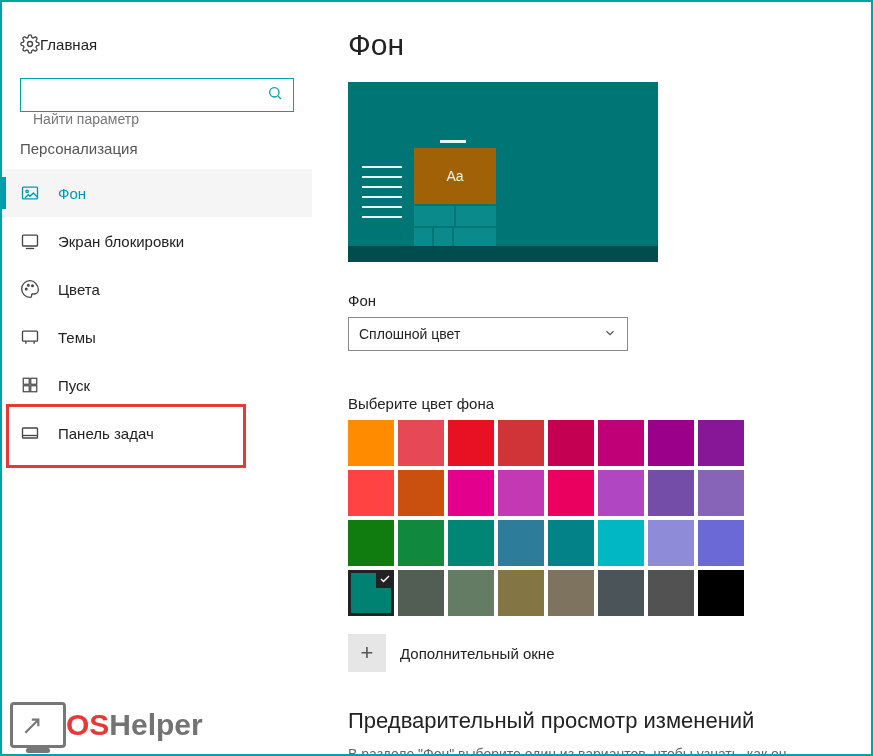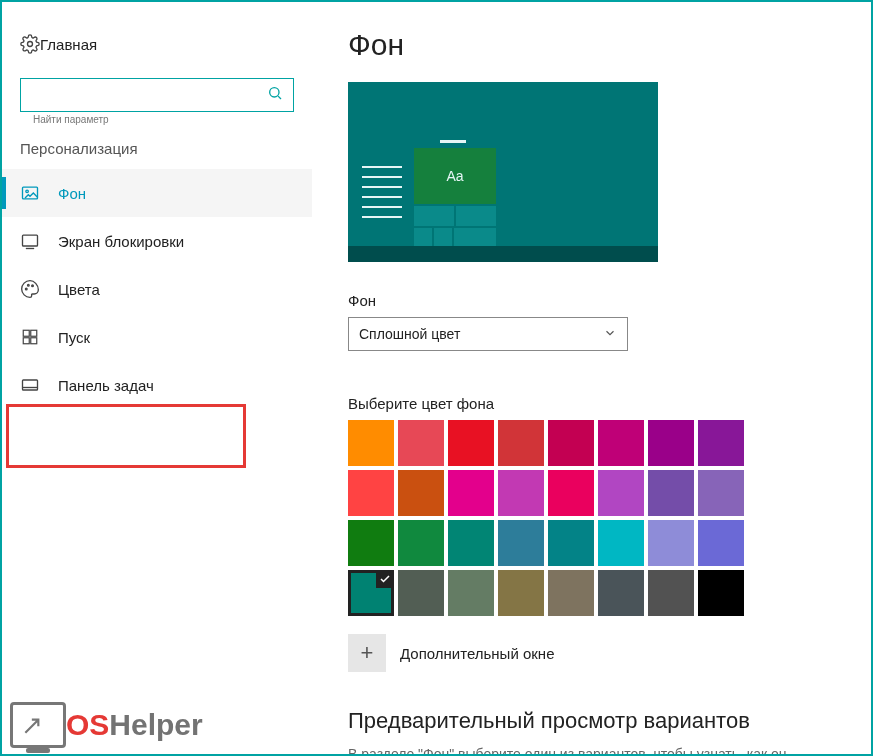--- a/index.html
+++ b/index.html
@@ -33,21 +33,21 @@
     border: 1px solid #00a3a3;
     height: 34px;
     display: flex;
     align-items: center;
     padding: 0 10px;
   }
   .search-box input {
     flex: 1;
     border: none;
     outline: none;
-    font-size: 10px;
+    font-size: 14px;
     font-family: inherit;
     color: #555;
     background: transparent;
     margin-top: 48px;
   }
   .search-box input::placeholder { color: #777; }
   .cat-title {
     padding: 0 18px 12px 18px;
     font-size: 15px;
     color: #555;
@@ -122,21 +122,21 @@
   .preview .left-col {
     width: 50px;
     display: flex; flex-direction: column; gap: 8px;
     padding-top: 18px;
   }
   .preview .left-col span {
     height: 2px; background: #e6f6f6; width: 40px;
   }
   .preview .tiles { flex:1; display:flex; flex-direction:column; gap:2px; }
   .preview .big-tile {
-    width: 82px; height: 56px; background:#15803d;
+    width: 82px; height: 56px; background:#a16207;
     display:flex; align-items:center; justify-content:center;
     color:#e6f6f6; font-size:14px;
   }
   .preview .row-tiles { display:flex; gap:2px;}
   .preview .row-tiles span{ height:20px; background:#0a8a8a;}
   .preview .row-tiles span:nth-child(1){width:40px;}
   .preview .row-tiles span:nth-child(2){width:40px;}
   .preview .row-tiles2 { display:flex; gap:2px;}
   .preview .row-tiles2 span{ height:18px; background:#0a8a8a;}
   .preview .row-tiles2 span:nth-child(1){width:18px;}
@@ -276,20 +276,29 @@
     <div class="nav-item">
       <span class="nav-icon">
         <svg width="20" height="20" viewBox="0 0 24 24" fill="none" stroke="#444" stroke-width="1.6">
             <path d="M12 2a10 10 0 1 0 0 20c1.5 0 2-1 2-2s-.5-2 1-2h2a5 5 0 0 0 5-5c0-6-5-11-10-11z"></path>
             <circle cx="7.5" cy="12" r="1"></circle>
             <circle cx="10" cy="7.5" r="1"></circle>
             <circle cx="15" cy="8" r="1"></circle>
           </svg>
       </span>
       <span>Цвета</span>
+    </div>
+    <div class="nav-item">
+      <span class="nav-icon">
+        <svg width="20" height="20" viewBox="0 0 24 24" fill="none" stroke="#444" stroke-width="1.6">
+            <rect x="3" y="5" width="18" height="12" rx="1"></rect>
+            <path d="M7 17v3M17 17v3"></path>
+          </svg>
+      </span>
+      <span>Темы</span>
     </div>
     <div class="nav-item">
       <span class="nav-icon">
         <svg width="18" height="18" viewBox="0 0 24 24" fill="none" stroke="#444" stroke-width="1.6">
             <rect x="3" y="3" width="8" height="8"></rect>
             <rect x="13" y="3" width="8" height="8"></rect>
             <rect x="3" y="13" width="8" height="8"></rect>
             <rect x="13" y="13" width="8" height="8"></rect>
           </svg>
       </span>
@@ -389,21 +398,21 @@
         <div class="swatch" style="background: rgb(0, 0, 0);"></div>
       </div>
 
     <div class="more-color">
       <div class="plus-btn">
         <span>+</span>
       </div>
       <span>Дополнительный окне</span>
     </div>
 
-    <h2 class="sub-heading">Предварительный просмотр вариантов</h2>
+    <h2 class="sub-heading">Предварительный просмотр изменений</h2>
     <div class="desc">В разделе "Фон" выберите один из вариантов, чтобы узнать, как он будет выглядеть в окне предварительного просмотра, а затем измените цвета, звуки и другие параметры по своему желанию.</div>
   </div>
 
   <div class="logo">
     <div class="monitor">
       <svg width="30" height="26" viewBox="0 0 24 24" fill="none" stroke="#777" stroke-width="2">
           <path d="M4 20 L16 8 M10 8 h6 v6"></path>
         </svg>
     </div>
     <span class="os">OS</span>

